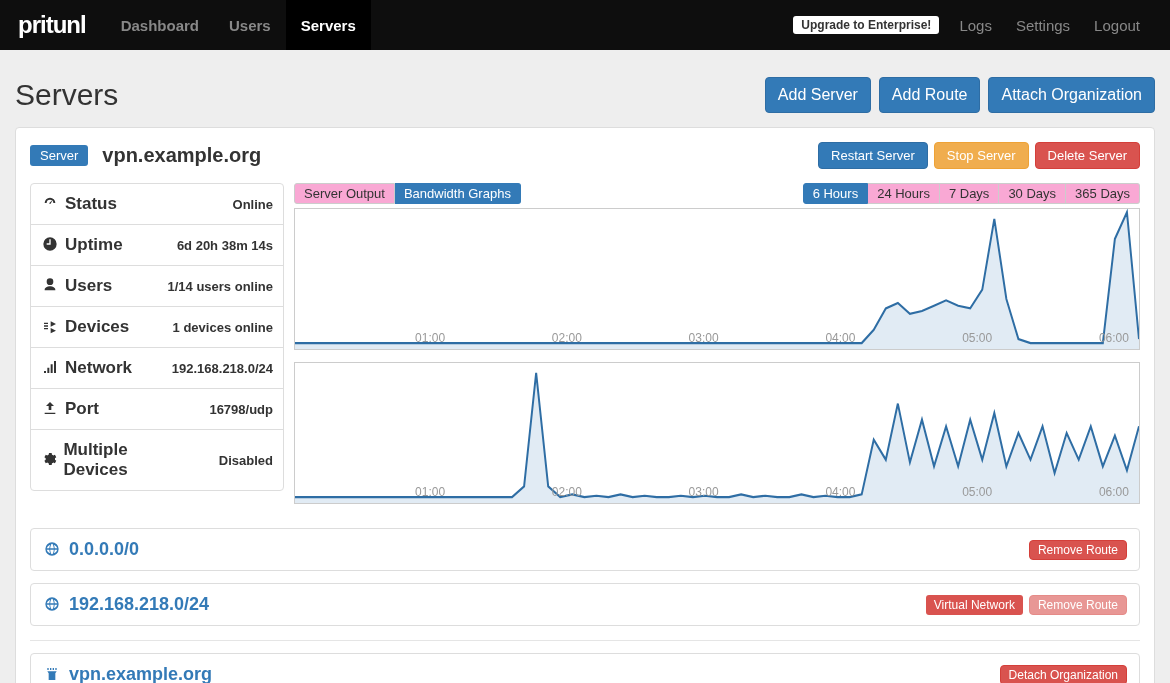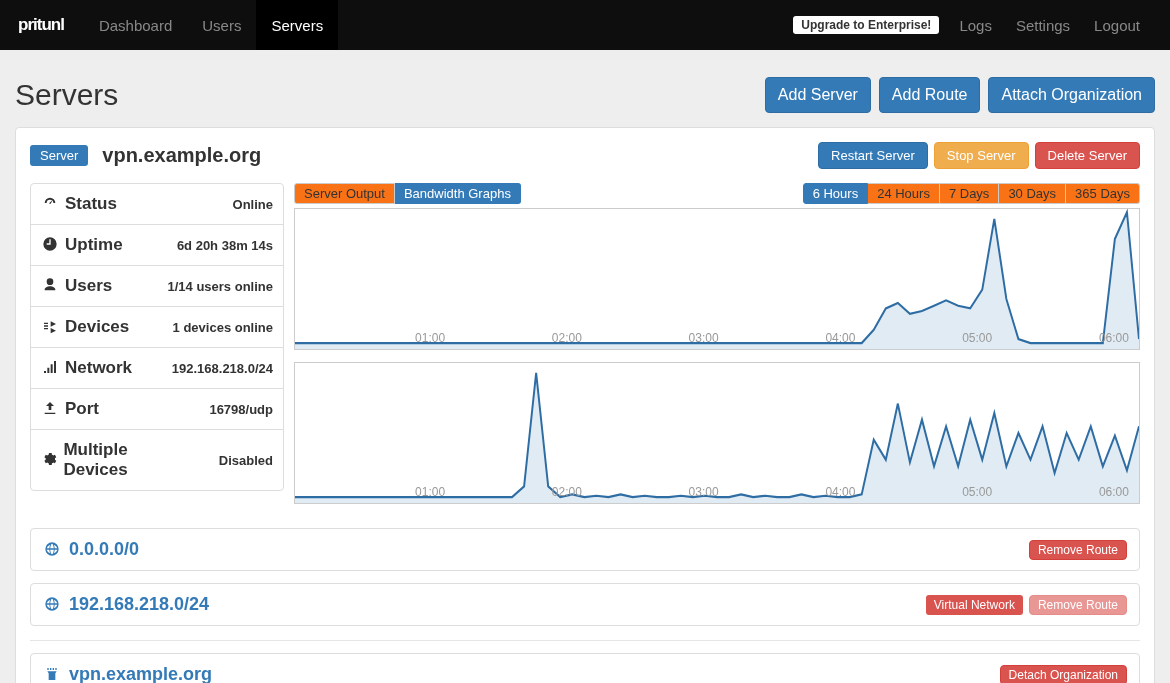--- a/index.html
+++ b/index.html
@@ -14,33 +14,34 @@
   .navbar {
     background: #0e0e0e;
     height: 50px;
     display: flex;
     align-items: center;
     padding: 0 18px;
   }
   .brand {
     color: #fff;
     font-weight: 700;
-    font-size: 17px;
+    font-size: 24px;
     letter-spacing: -1px;
     margin-right: 20px;
   }
   .nav-left { display: flex; height: 100%; }
   .nav-left a {
     color: #888;
     text-decoration: none;
     padding: 9px 15px;
     height: 50px;
     display: flex;
     align-items: center;
     font-size: 15px;
+    font-weight: bold;
   }
   .nav-left a.active { background: #000; color: #fff; }
   .nav-right { margin-left: auto; display: flex; align-items: center; height: 100%; }
   .nav-right a {
     color: #888;
     text-decoration: none;
     padding: 0 12px;
     height: 50px;
     display: flex;
     align-items: center;
@@ -156,21 +157,21 @@
 
   
   .graph-tabs {
     display: flex;
     margin-bottom: 4px;
   }
   .tab-pill {
     font-size: 13px;
     border: 1px solid #ccc;
     padding: 2px 9px;
-    background: #f97316;
+    background: #f9a8d4;
     color: #333;
     cursor: pointer;
   }
   .tab-pill.active { background: #337ab7; border-color: #337ab7; color: #fff; }
   .tab-group { display: flex; }
   .tab-group .tab-pill:first-child { border-top-left-radius: 3px; border-bottom-left-radius: 3px; }
   .tab-group .tab-pill:last-child  { border-top-right-radius: 3px; border-bottom-right-radius: 3px; }
   .tab-group .tab-pill + .tab-pill { border-left: none; }
   .graph-tabs .right-group { margin-left: auto; }
 

